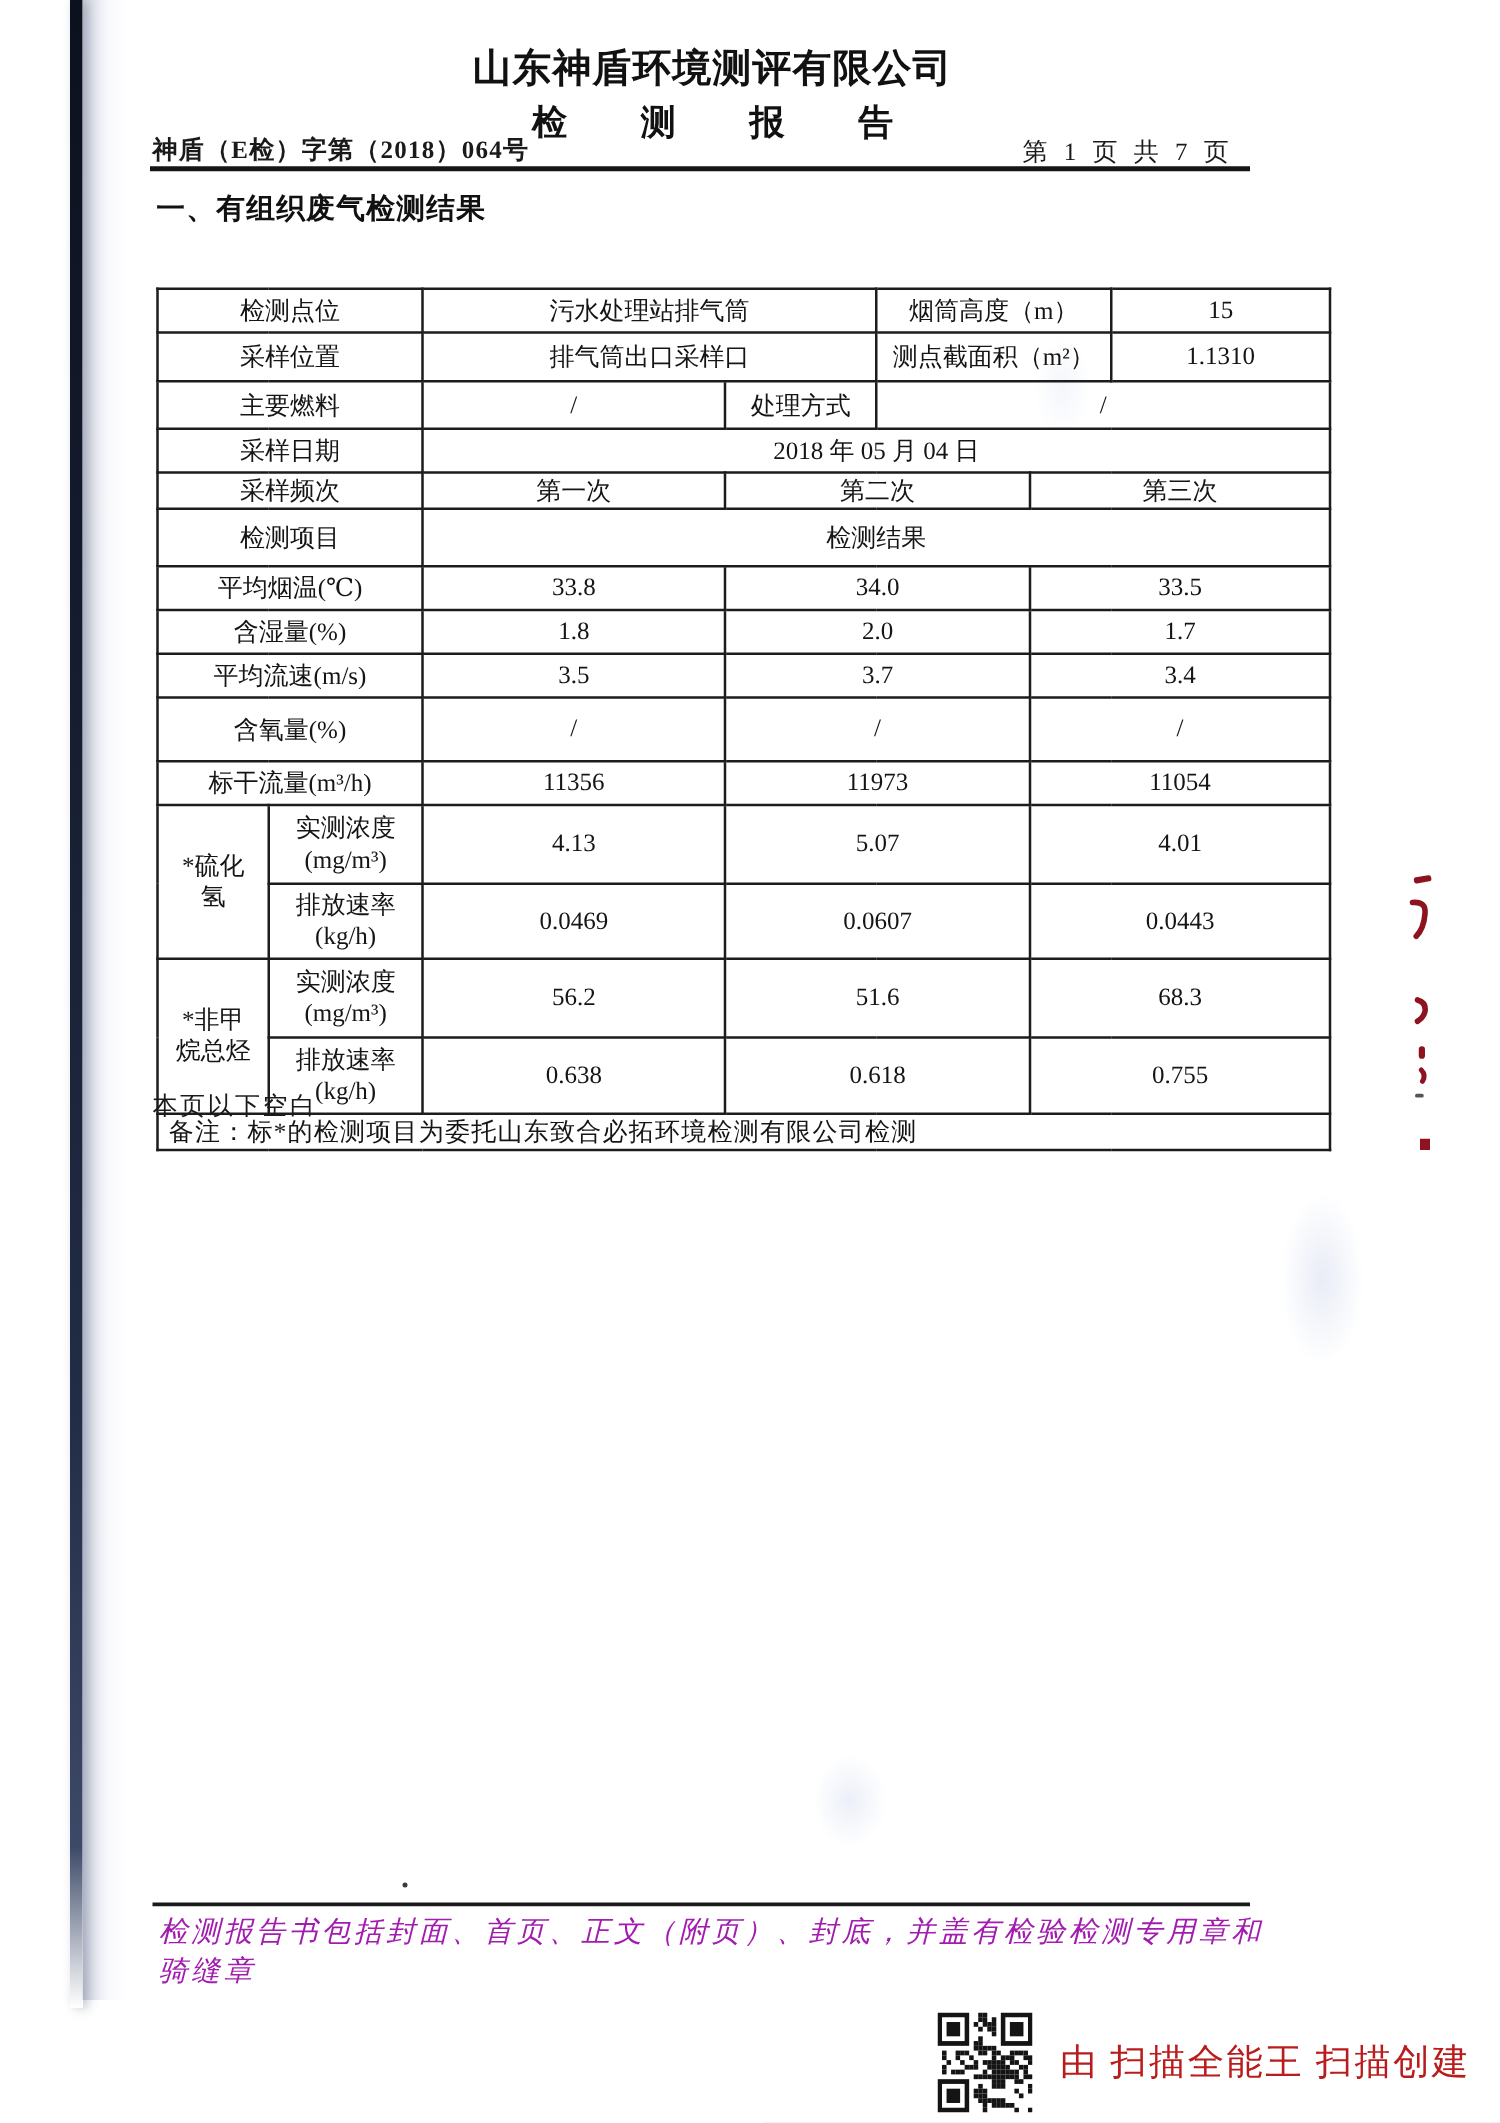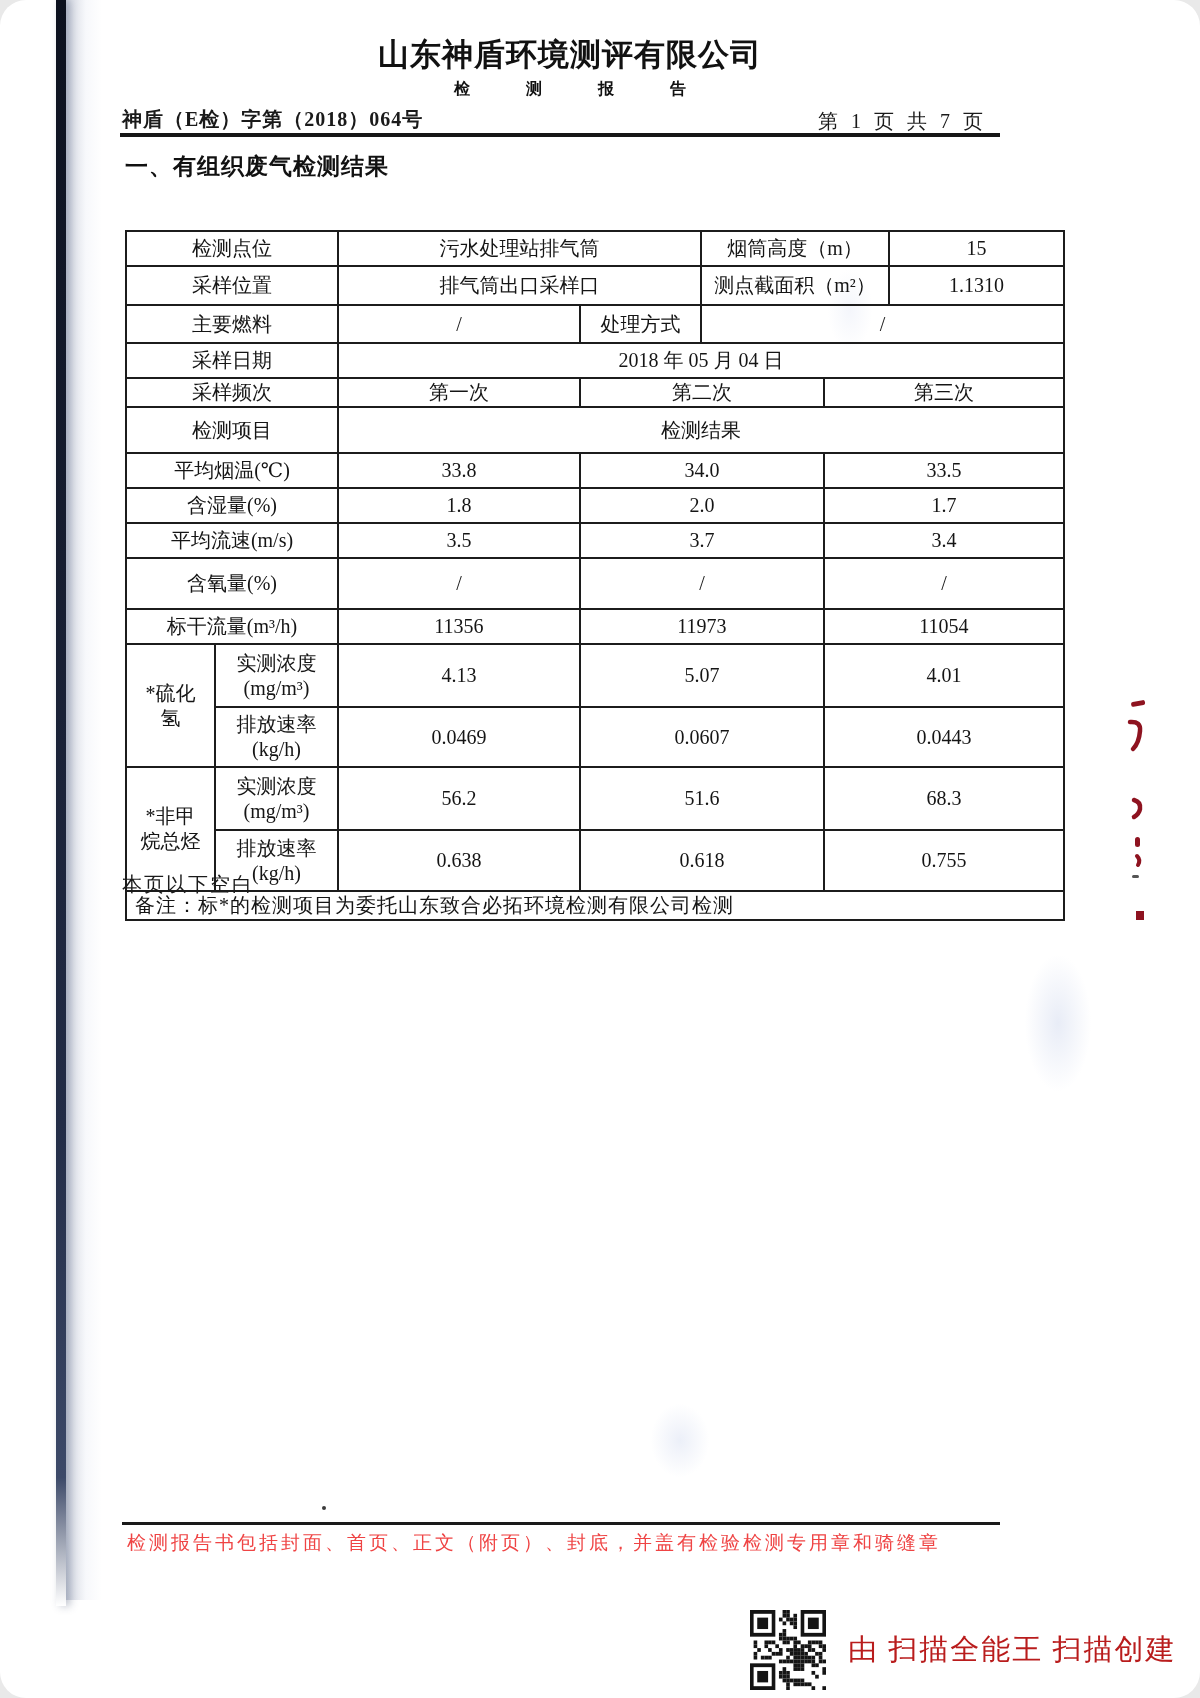--- a/index.html
+++ b/index.html
@@ -1,19 +1,19 @@
 <!DOCTYPE html>
 <html><head>
 <meta charset="utf-8">
 <style>
   html,body{margin:0;padding:0;background:#e9e9e9;}
   .page{
     position:relative;width:1200px;height:1698px;margin:0 auto;
     background:#ffffff;overflow:hidden;
-    font-family:"Liberation Serif","DejaVu Serif",serif;color:#1a1a1a;border-radius:26px;
+    font-family:"Liberation Serif","DejaVu Serif",serif;color:#1a1a1a;
   }
   
   .edge-line{
     position:absolute;left:56px;top:0;width:10px;height:1606px;
     background:linear-gradient(180deg,#0c111e 0%,#161d30 35%,#222c46 70%,#3c4968 92%,rgba(70,85,120,0) 100%);
     box-shadow:4px 0 9px rgba(45,60,95,0.35);
   }
   .edge-shadow{
     position:absolute;left:66px;top:0;width:36px;height:1600px;
     background:linear-gradient(90deg,rgba(90,105,140,0.28),rgba(190,200,225,0.12) 55%,rgba(255,255,255,0));
@@ -23,21 +23,21 @@
   .smudge2{left:638px;top:1388px;width:84px;height:105px;background:radial-gradient(closest-side,rgba(200,210,236,0.35),rgba(200,210,236,0) 70%);}
   .smudge3{left:818px;top:252px;width:64px;height:115px;background:radial-gradient(closest-side,rgba(205,214,238,0.22),rgba(205,214,238,0) 70%);}
 
   .company-title{
     position:absolute;left:0;top:34px;width:1140px;text-align:center;
     font-family:"Liberation Sans","DejaVu Sans",sans-serif;
     font-size:31px;font-weight:bold;letter-spacing:1px;color:#111;
   }
   .doc-title{
     position:absolute;left:0;top:79px;width:1140px;text-align:center;
-    font-size:16px;font-weight:bold;letter-spacing:26px;padding-left:26px;
+    font-size:28px;font-weight:bold;letter-spacing:26px;padding-left:26px;
     box-sizing:border-box;color:#111;
   }
   .report-no{position:absolute;left:122px;top:106px;font-size:20px;font-weight:bold;letter-spacing:1px;}
   .page-info{position:absolute;left:818px;top:108px;font-size:20px;font-weight:normal;letter-spacing:4px;}
   .header-rule{position:absolute;left:120px;top:133px;width:880px;height:4px;background:#161616;}
 
   .section-title{
     position:absolute;left:125px;top:151px;
     font-family:"Liberation Sans","DejaVu Sans",sans-serif;
     font-size:23px;font-weight:bold;letter-spacing:1px;color:#111;
@@ -53,21 +53,21 @@
     padding:0 3px;overflow:hidden;
   }
   table.report td.sub,table.report td.grp{white-space:pre-line;line-height:1.25;}
   table.report td.remark{text-align:left;padding-left:8px;letter-spacing:1px;}
 
   .blank-note{position:absolute;left:122px;top:871px;font-size:20px;letter-spacing:2px;}
 
   .footer-rule{position:absolute;left:122px;top:1522px;width:878px;height:3px;background:#1a1a1a;}
   .footer-note{
     position:absolute;left:127px;top:1530px;width:900px;
-    font-size:19px;letter-spacing:3px;color:#ef4444;
+    font-size:23px;font-style:italic;letter-spacing:3px;color:#a21caf;
   }
   .tiny-dot{position:absolute;left:322px;top:1506px;width:4px;height:4px;border-radius:50%;background:#3c3c3c;}
 
   .red-marks{position:absolute;left:1122px;top:698px;width:28px;height:232px;}
 
   .scan-footer{position:absolute;left:750px;top:1610px;display:flex;align-items:center;}
   .qr-box{width:76px;height:80px;}
   .scan-text{
     margin-left:22px;font-size:29px;letter-spacing:2px;color:#b91c1c;
     font-family:Liberation Serif, serif;white-space:nowrap;

